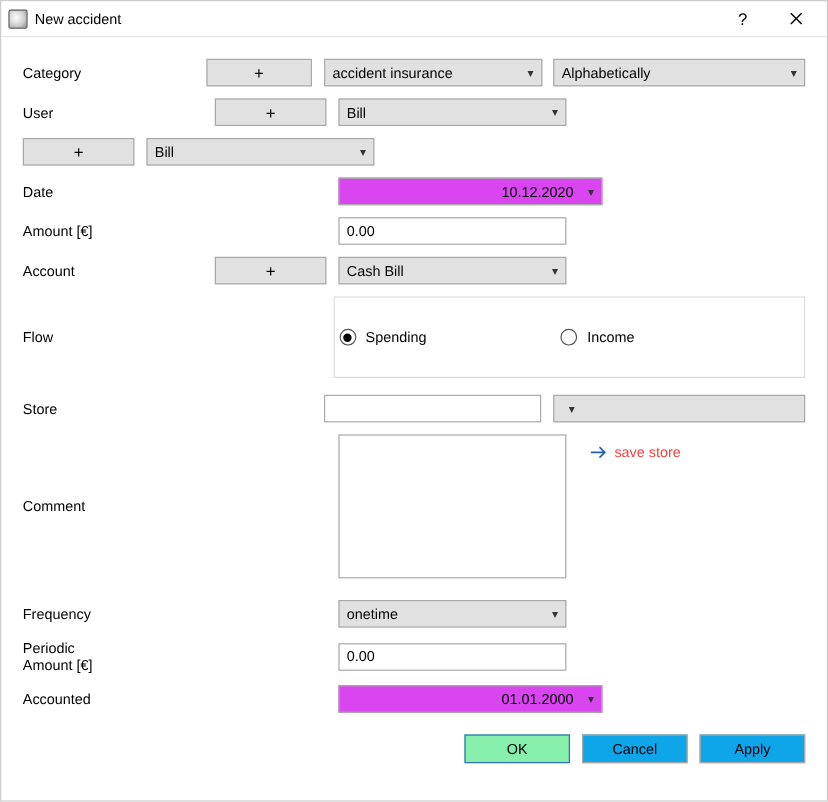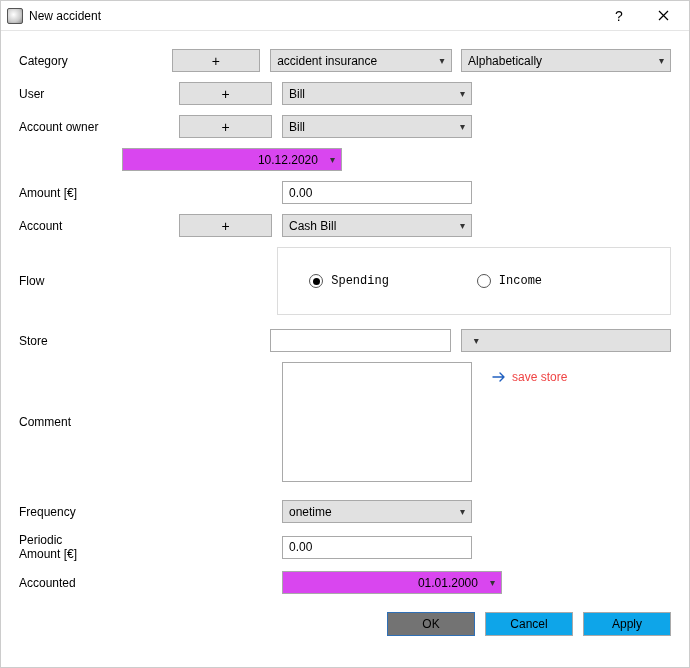--- a/index.html
+++ b/index.html
@@ -75,25 +75,24 @@
   .dateinput { background: #d946ef; width: 220px; justify-content: flex-end; }
   .dateinput .val { flex: 1; text-align: right; padding-right: 6px; }
   .textinput { background: #fff; width: 190px; }
   .textinput input {
     border: none; outline: none; width: 100%; font: inherit; padding: 0;
     background: transparent;
   }
   .wide { width: 220px; }
   .flowbox {
     border: 1px solid #dcdcdc;
-    padding: 26px 31px;
-    display: flex;
-    gap: 88px;
+    padding: 26px 4px;
+    display: flex;
+    gap: 112px;
     width: 400px;
-    font-family: Liberation Mono, monospace;
   }
   .radio {
     display: flex; align-items: center; gap: 8px; cursor: default;
   }
   .radio .circ {
     width: 14px; height: 14px; border: 1px solid #555; border-radius: 50%;
     display: flex; align-items: center; justify-content: center;
   }
   .radio .circ .dot {
     width: 7px; height: 7px; background: #000; border-radius: 50%;
@@ -124,21 +123,21 @@
   }
   .btnstd {
     width: 88px; height: 24px;
     background: #0ea5e9;
     border: 1px solid #a9a9a9;
     display: flex; align-items: center; justify-content: center;
     cursor: default;
   }
   .btnstd.primary {
     border: 1px solid #2f6fb5;
-    background: #737373;
+    background: #86efac;
     text-align: center;
   }
   .spacer-plus { width: 103px; }
 </style>
 </head>
 <body>
 
 <div class="titlebar">
   <div class="app-icon"></div>
   <div class="title">New accident</div>
@@ -169,29 +168,29 @@
   <div class="row">
     <div class="label">User</div>
     <div class="plusbtn">+</div>
     <div class="combo">
       <span class="val">Bill</span>
       <span class="chev">▾</span>
     </div>
   </div>
 
   <div class="row">
-    <div class="label">Account owner</div>
     <div class="plusbtn">+</div>
     <div class="combo">
       <span class="val">Bill</span>
       <span class="chev">▾</span>
     </div>
   </div>
 
   <div class="row">
+    <div class="label">Date</div>
     <div class="spacer-plus"></div>
     <div class="dateinput">
       <span class="val">10.12.2020</span>
       <span class="chev">▾</span>
     </div>
   </div>
 
   <div class="row">
     <div class="label">Amount [€]</div>
     <div class="spacer-plus"></div>

